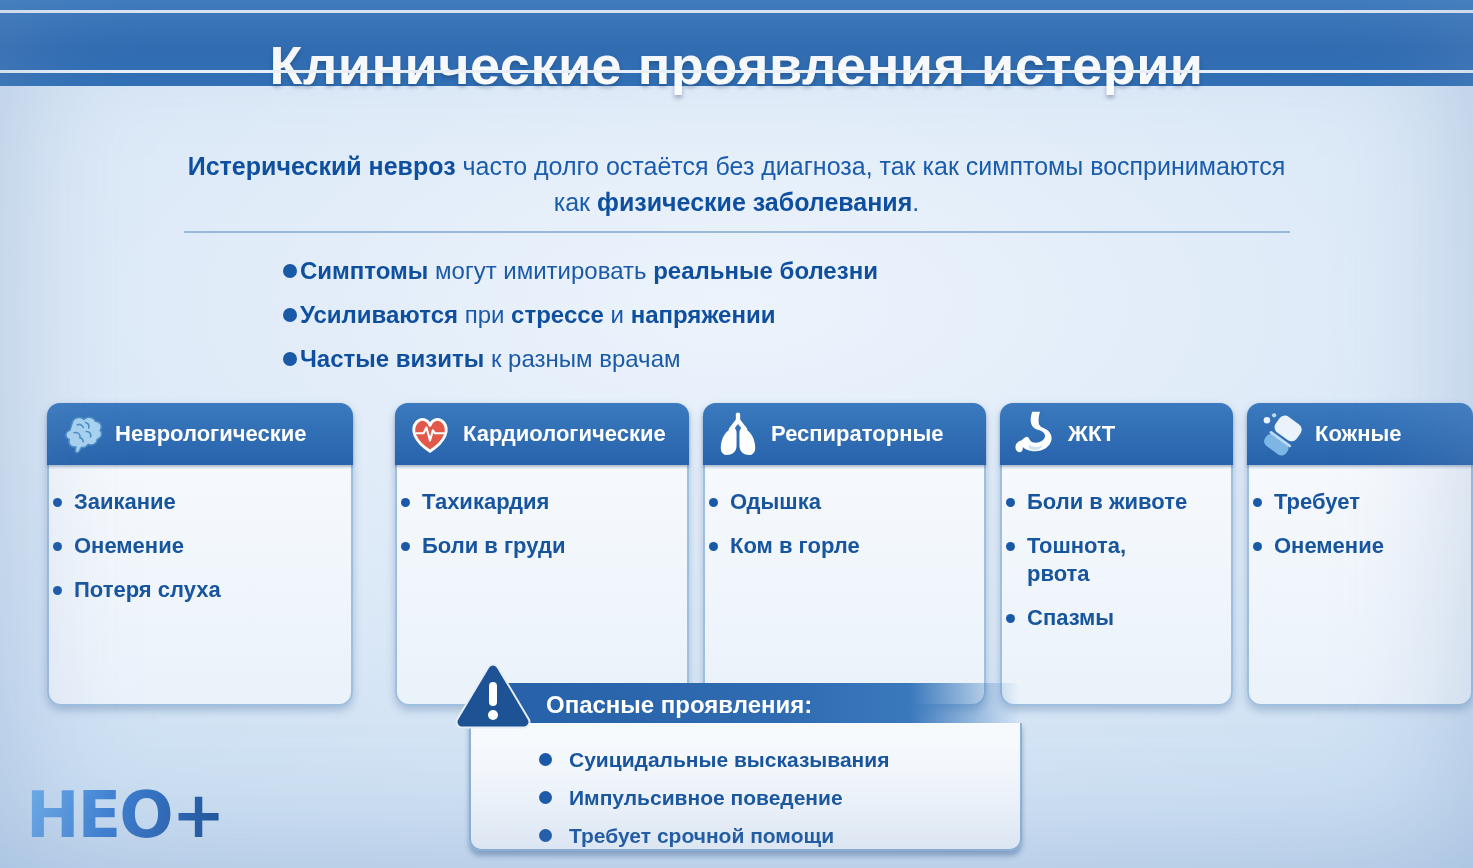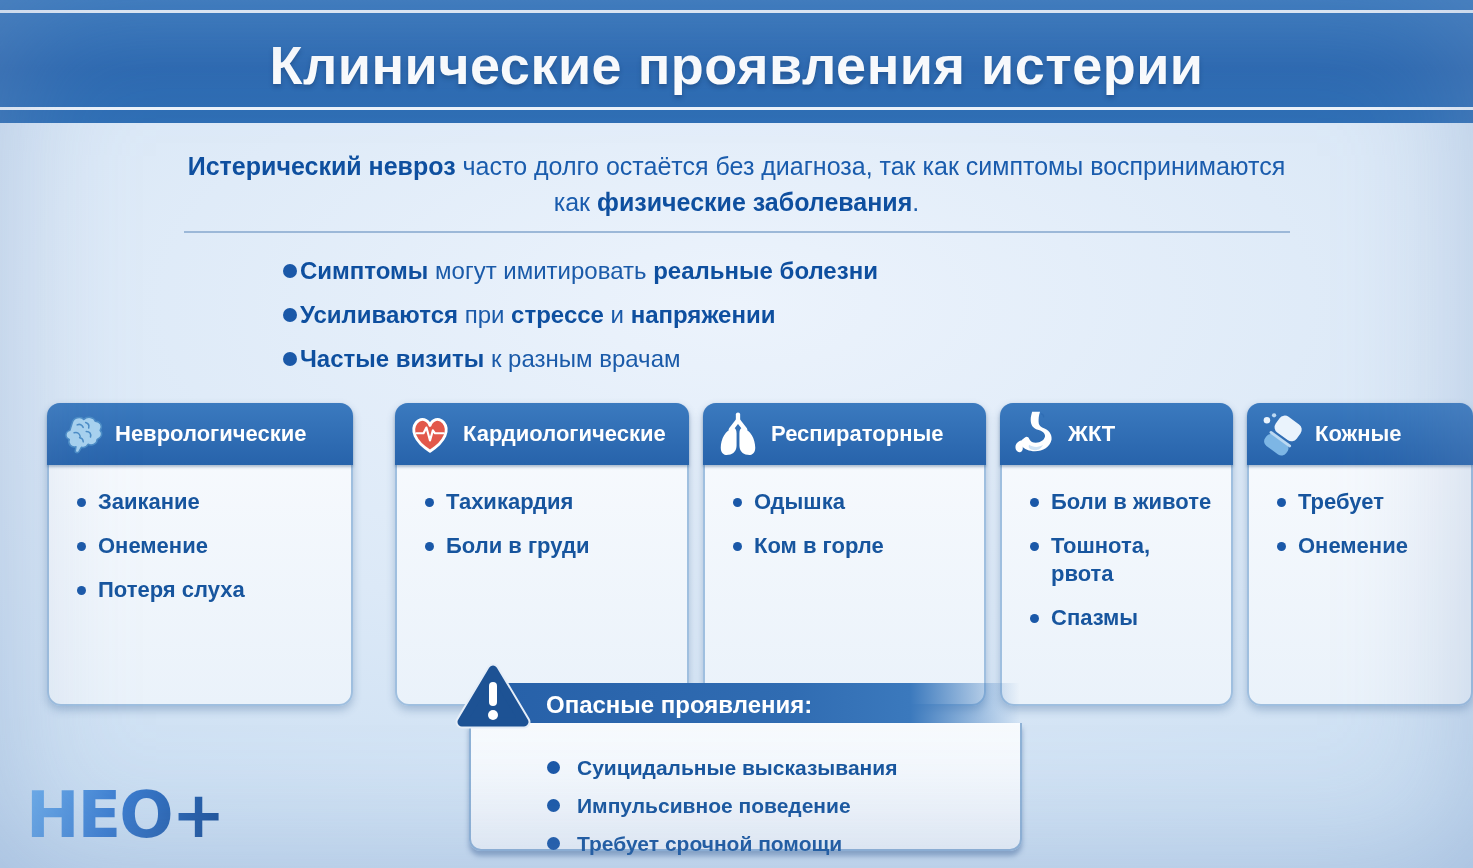--- a/index.html
+++ b/index.html
@@ -13,21 +13,21 @@
     background: radial-gradient(ellipse 120% 95% at 50% 35%,
       #ecf3fc 0%, #dce9f7 40%, #cadeF2 72%, #b5cfeb 100%);
   }
   .page::after {
     content:""; position:absolute; inset:0; pointer-events:none;
     box-shadow: inset 0 0 130px rgba(120,150,195,.40);
   }
 
   
   .top-banner {
-    position:absolute; top:0; left:0; width:100%; height:123px;
+    position:absolute; top:0; left:0; width:100%; height:86px;
     background: linear-gradient(180deg,#3476bc 0%, #2b68b0 55%, #2f6fb5 100%);
   }
   .banner-rule { position:absolute; left:0; width:100%; height:3px; background:#eef4fb; }
   .rule-top { top:10px; }
   .rule-bottom { bottom:13px; }
   .page-title {
     position:absolute; top:34px; left:0; width:100%; margin:0;
     text-align:center; color:#ffffff; font-size:54px; font-weight:bold;
     letter-spacing:.5px; text-shadow:0 3px 4px rgba(15,45,90,.35);
   }
@@ -66,41 +66,41 @@
   .card:nth-child(5){ flex:0 0 226px; }
   .card-head {
     height:62px; margin:-2px -2px 0 -2px; border-radius:13px 13px 0 0;
     background:linear-gradient(180deg,#3b7abf 0%, #2763ab 100%);
     display:flex; align-items:center; gap:10px; padding:0 8px 0 12px;
     box-shadow:0 2px 3px rgba(25,65,115,.35);
   }
   .card-head h2 { margin:0; color:#ffffff; font-size:22px; font-weight:bold; white-space:nowrap; }
   .ci { width:46px; height:46px; flex:0 0 46px; }
   .ci svg { width:100%; height:100%; display:block; }
-  .card-items { list-style:none; margin:0; padding:23px 12px 0 28px; }
+  .card-items { list-style:none; margin:0; padding:23px 12px 0 4px; }
   .card-items li { display:flex; gap:12px; margin-bottom:16px;
     font-size:22px; font-weight:bold; color:#17559e; line-height:28px; }
   .card-items .dot { width:9px; height:9px; border-radius:50%; background:#1a58a8;
     flex:0 0 9px; margin-top:10px; }
   .card-items .itm { white-space:pre-line; }
 
   
   .warn-bar {
     position:absolute; left:502px; top:683px; width:523px; height:44px;
     background:linear-gradient(90deg,#2761a9 0%, #306cb2 55%, #3b79bd 78%, rgba(170,200,230,0) 99%);
     display:flex; align-items:center; padding-left:44px;
     color:#ffffff; font-size:24px; font-weight:bold;
   }
   .warn-body {
     position:absolute; left:469px; top:723px; width:553px; height:128px;
     background:linear-gradient(180deg,#f8fbfe 0%, #eef4fb 100%);
     border:2px solid #8fb2d6; border-top:none; border-radius:0 0 12px 12px;
     box-shadow:0 5px 5px rgba(70,105,155,.5);
   }
-  .warn-body ul { list-style:none; margin:16px; padding:15px 0 0 60px; }
+  .warn-body ul { list-style:none; margin:8px; padding:15px 0 0 60px; }
   .warn-body li { display:flex; align-items:center; gap:17px; height:27px; margin-bottom:11px;
     font-size:21px; font-weight:bold; color:#17559e; }
   .warn-body .dot { width:13px; height:13px; border-radius:50%; background:#1a58a8; flex:0 0 13px; }
   .warn-triangle { position:absolute; left:453px; top:663px; width:80px; height:68px; }
 
   
   .logo {
     position:absolute; left:26px; top:780px;
     font-family:"DejaVu Sans", sans-serif; font-size:64px; font-weight:bold;
     letter-spacing:-2px; line-height:1.1;

